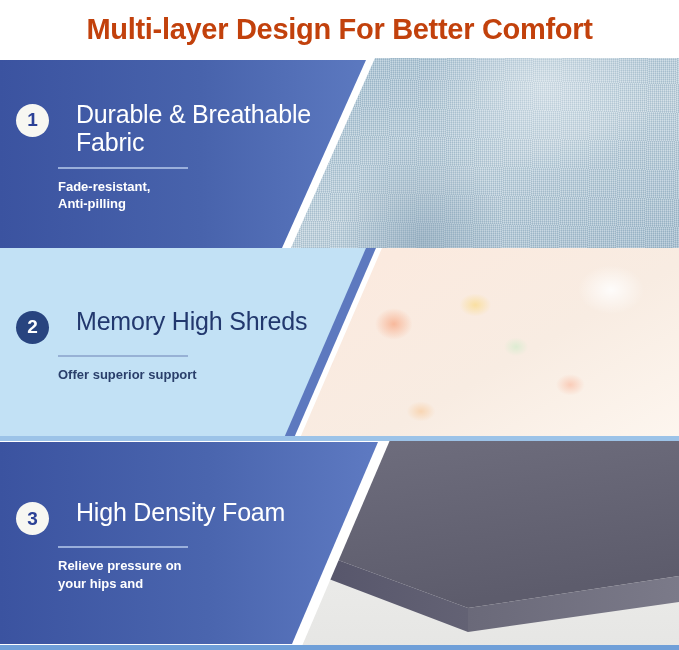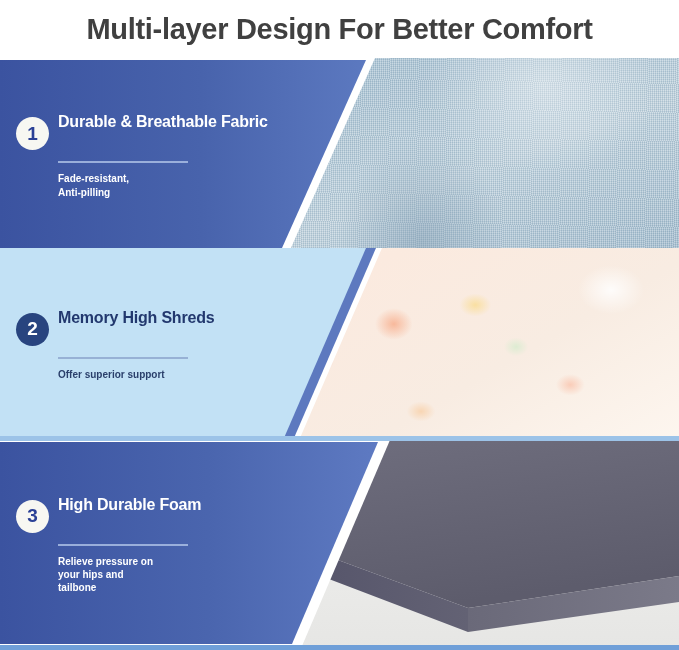--- a/index.html
+++ b/index.html
@@ -19,21 +19,21 @@
   .title-bar {
     height: 58px;
     display: flex;
     align-items: center;
     justify-content: center;
     background: #ffffff;
   }
   .title-text {
     font-size: 29px;
     font-weight: bold;
-    color: #404040;
+    color: #c2410c;
     letter-spacing: -0.3px;
     white-space: nowrap;
   }
 
   
   .panel {
     position: absolute;
     left: 0;
     width: 679px;
     overflow: hidden;
@@ -95,35 +95,36 @@
   .num-light {                 
     background: #f7f7f2;
     color: #2b4196;
   }
   .num-dark {                  
     background: #28447f;
     color: #ffffff;
   }
 
   .headline {
-    font-size: 16px;
-    font-weight: bold;
+    font-size: 25px;
+    font-weight: normal;
     line-height: 1.12;
     letter-spacing: -0.2px;
+    margin-left: 18px;
   }
 
   .divider {
     height: 2px;
     width: 130px;
     margin: 11px 0 9px 42px;
     opacity: 0.85;
   }
 
   .subline {
-    font-size: 10px;
+    font-size: 13px;
     font-weight: bold;
     line-height: 1.32;
     margin-left: 42px;
     max-width: 250px;
   }
 
   
   .theme-dark .headline,
   .theme-dark .subline { color: #ffffff; }
   .theme-dark .divider { background: #a9bde4; }
@@ -264,22 +265,21 @@
     </defs>
     <polygon points="0,4 390,4 302,210 0,210" fill="#ffffff"></polygon>
     <polygon points="0,6 378,6 292,208 0,208" fill="url(#g3)"></polygon>
     <rect x="0" y="0" width="679" height="5" fill="#9cc3e8"></rect>
     <rect x="0" y="209" width="679" height="5" fill="#6f9fd8"></rect>
   </svg>
 
   <div class="panel-content theme-dark">
     <div class="head-row">
       <div class="num-circle num-light">3</div>
-      <div class="headline">High Durable Foam</div>
+      <div class="headline">High Density Foam</div>
     </div>
     <div class="divider"></div>
     <div class="subline">
       <div>Relieve pressure on</div>
       <div>your hips and</div>
-      <div>tailbone</div>
     </div>
   </div>
 </div>
 
 </body></html>

